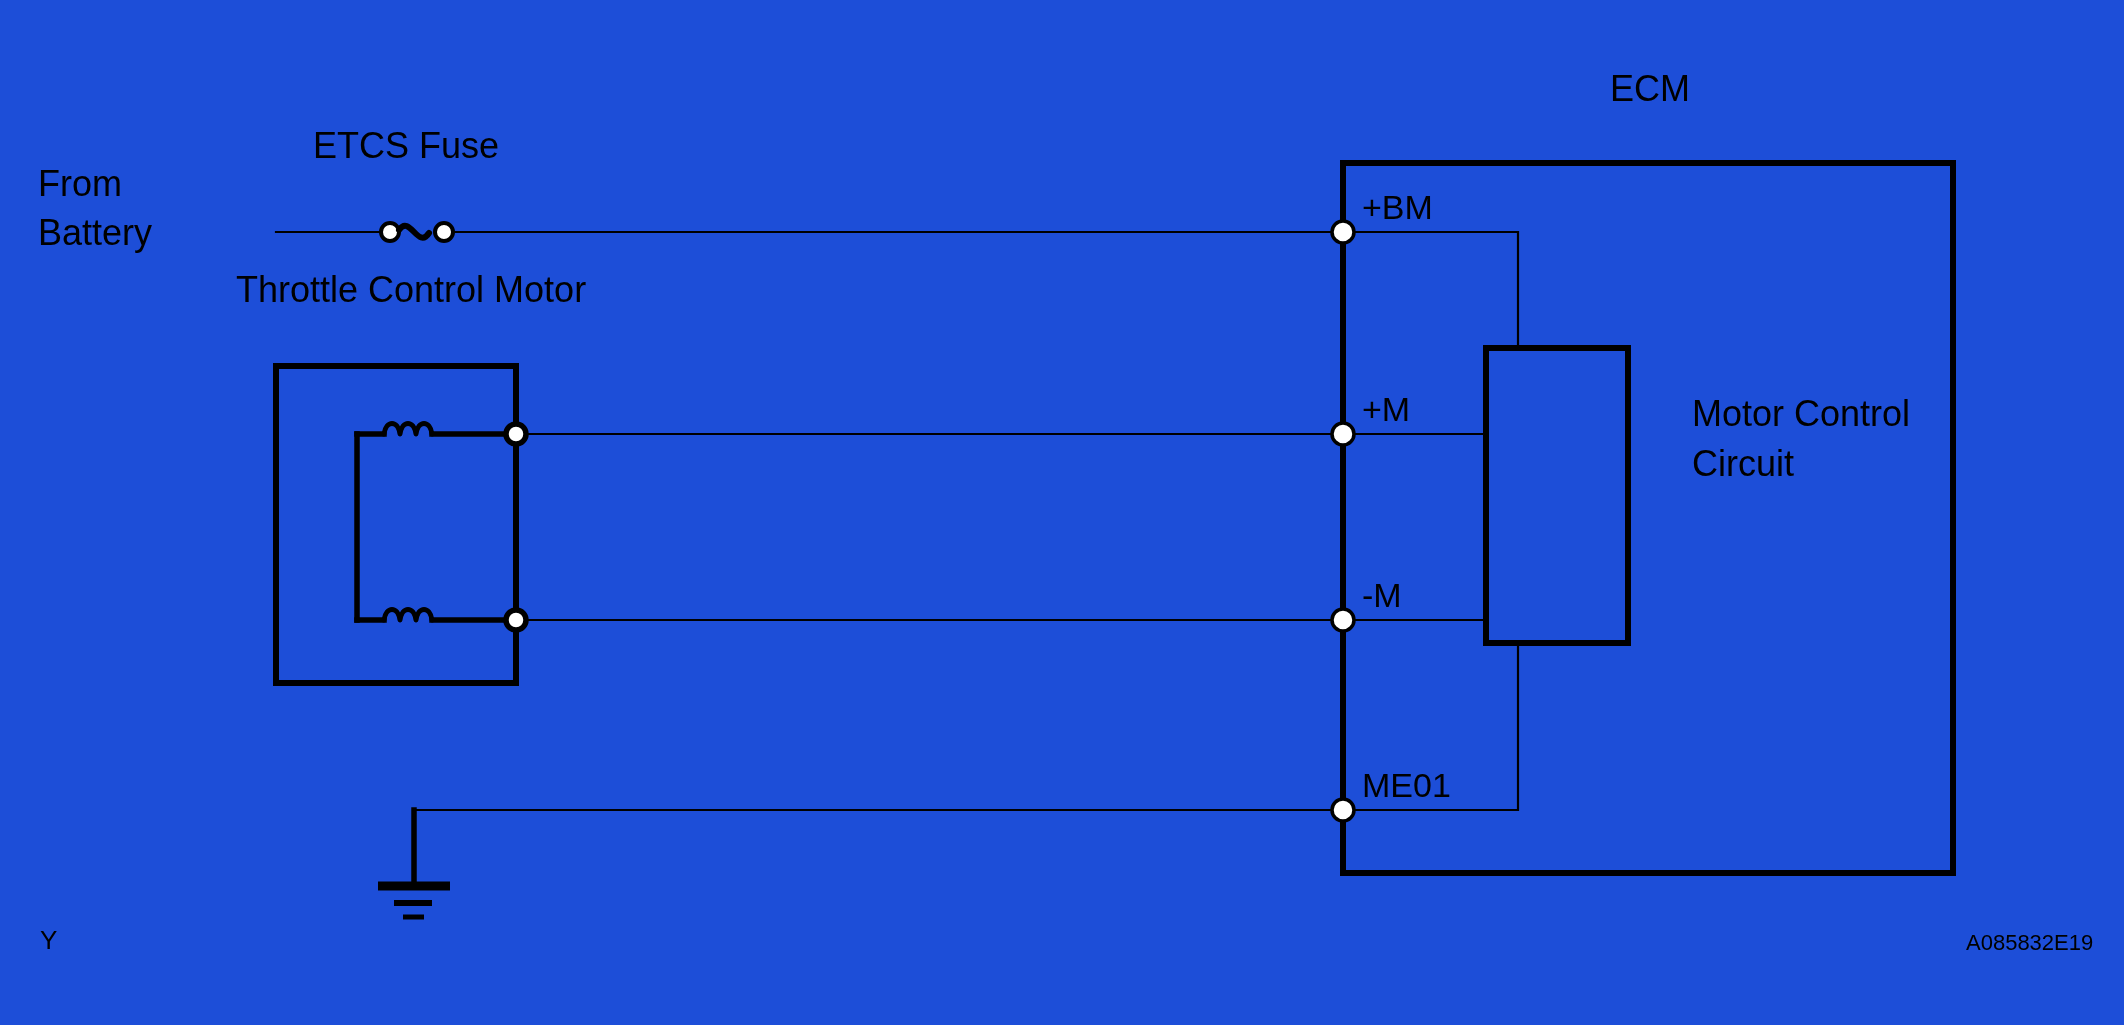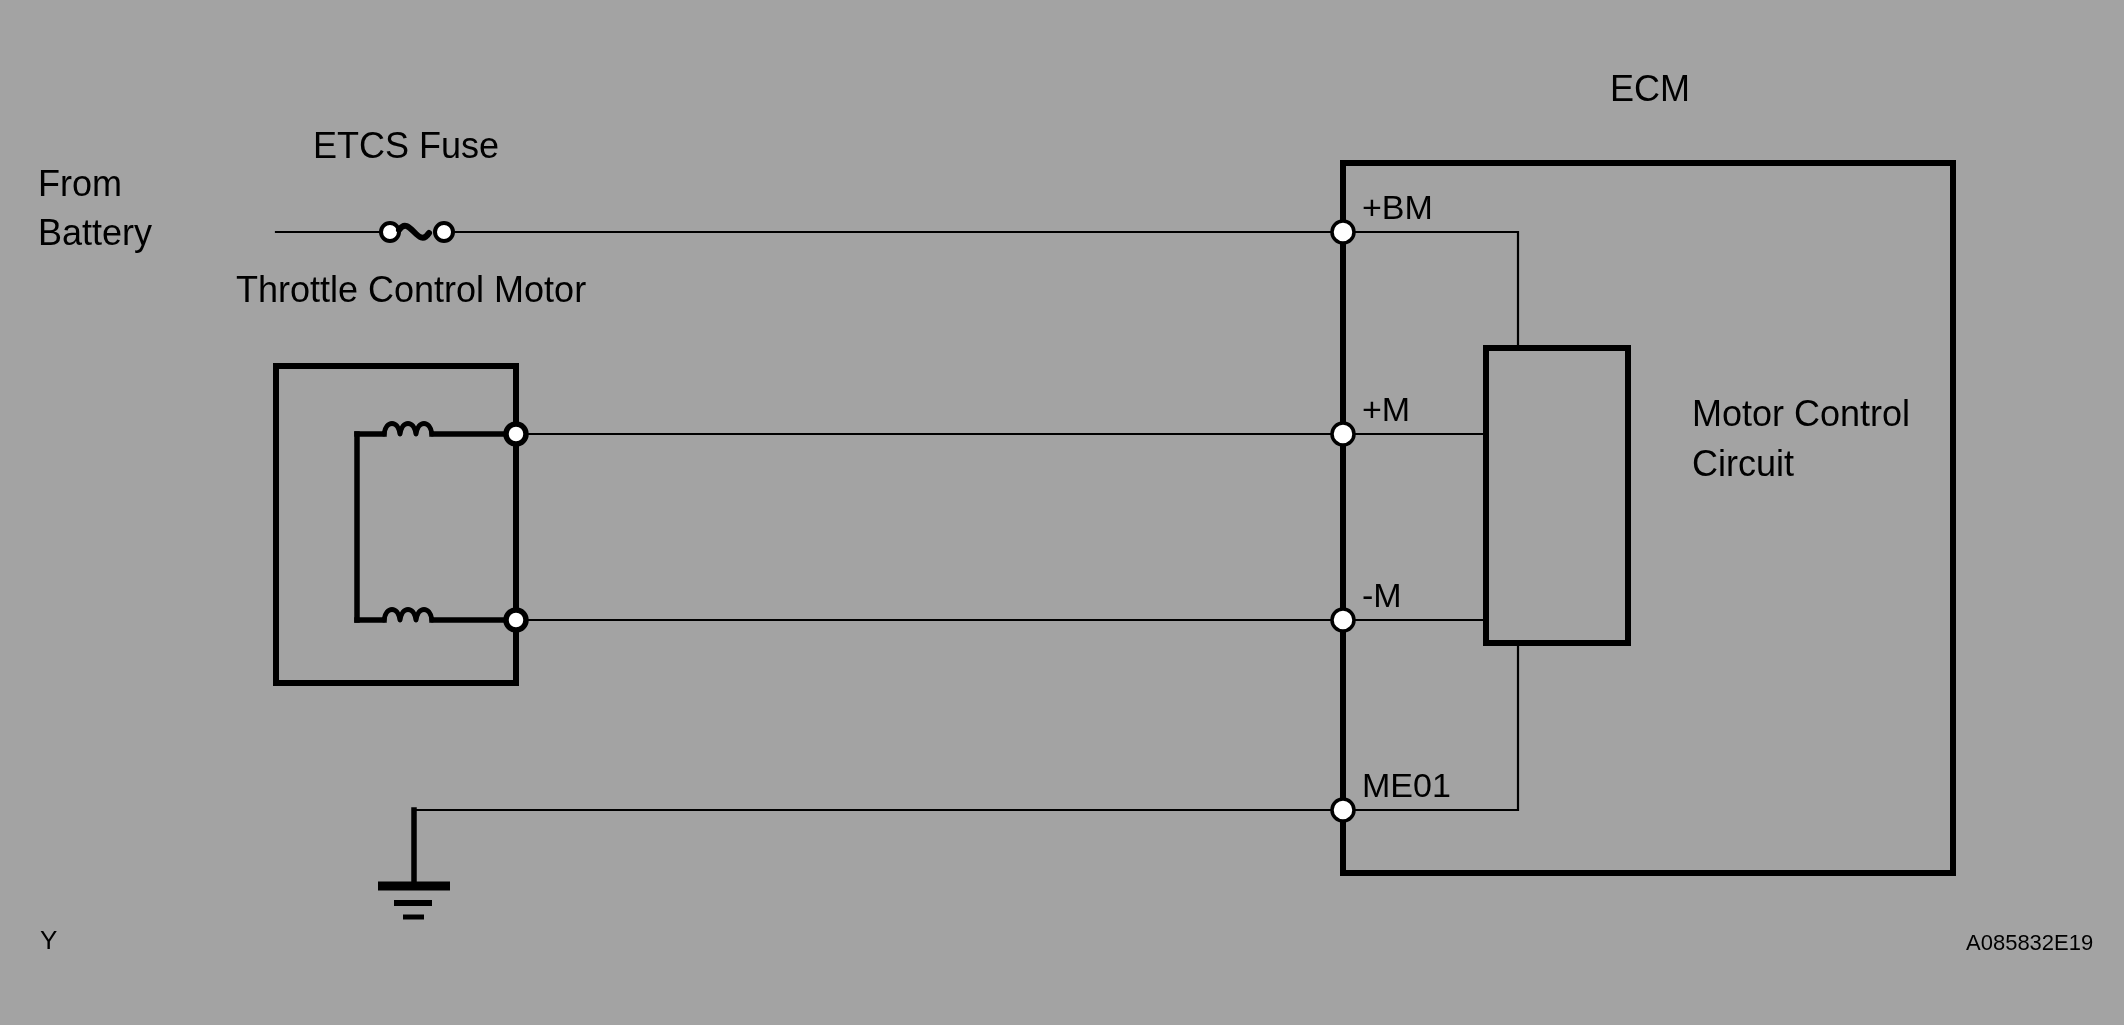--- a/index.html
+++ b/index.html
@@ -4,21 +4,21 @@
 <style>
   html, body {
     margin: 0;
     padding: 0;
     background: #ffffff;
   }
   #diagram-root {
     position: relative;
     width: 2124px;
     height: 1025px;
-    background: #a3a3a3;
+    background: #1d4ed8;
     font-family: "Liberation Sans", sans-serif;
     overflow: hidden;
   }
   svg.wiring {
     position: absolute;
     left: 0;
     top: 0;
     width: 2124px;
     height: 1025px;
     display: block;

